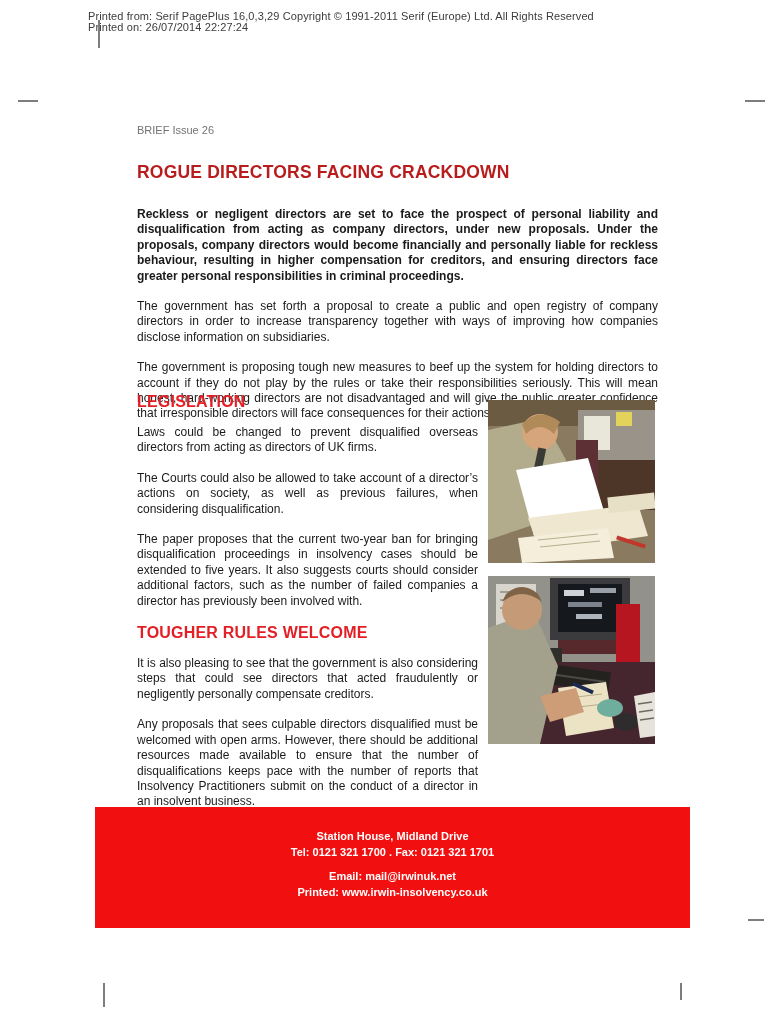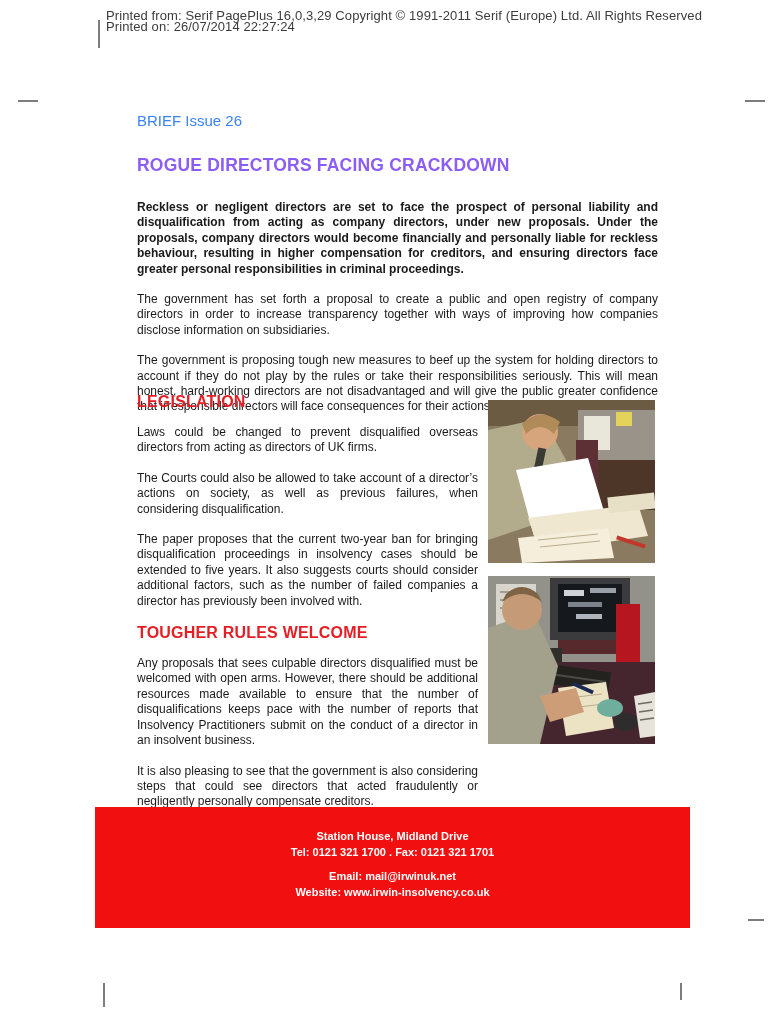--- a/index.html
+++ b/index.html
@@ -6,32 +6,32 @@
   .page{
     position:relative;
     width:784px;height:1024px;
     background:#ffffff;
     overflow:hidden;
     font-family:"Liberation Sans", sans-serif;
     color:#1a1a1a;
   }
   
   .print-header{
-    position:absolute;left:106px;top:11px;
-    font-size:13px;line-height:10.5px;color:#3c3c3c;
+    position:absolute;left:88px;top:11px;
+    font-size:11px;line-height:10.5px;color:#3c3c3c;
     letter-spacing:.1px;
   }
   
   .crop{position:absolute;background:#7d7d7d;}
   .crop.h{height:2px;}
   .crop.v{width:2px;}
   
   .main-col{position:absolute;left:137px;top:112px;width:521px;}
-  .issue-label{color:#3b82f6;font-size:15px;font-weight:500;margin:0 0 26px 0;}
-  .headline{color:#8b5cf6;font-size:17.5px;font-weight:bold;margin:0 0 24px 0;letter-spacing:.2px;}
+  .issue-label{color:#737373;font-size:11px;font-weight:500;margin:12px 0 26px 0;}
+  .headline{color:#b91c1c;font-size:17.5px;font-weight:bold;margin:0 0 24px 0;letter-spacing:.2px;}
   .intro{font-weight:bold;}
   .main-col p, .left-col p{
     font-size:12px;line-height:15.4px;margin:0 0 15px 0;
     text-align:justify;
   }
   .left-col{position:absolute;left:137px;top:393px;width:341px;}
   .section-heading{
     color:#e31e25;font-size:16px;font-weight:bold;
     margin:0 0 14px 0;letter-spacing:.2px;
   }
@@ -74,22 +74,22 @@
     <p>The government has set forth a proposal to create a public and open registry of company directors in order to increase transparency together with ways of improving how companies disclose information on subsidiaries.</p>
     <p>The government is proposing tough new measures to beef up the system for holding directors to account if they do not play by the rules or take their responsibilities seriously.  This will mean honest, hard-working directors are not disadvantaged and will give the public greater confidence that irresponsible directors will face consequences for their actions.</p>
   </div>
 
   <div class="left-col">
     <div class="section-heading">LEGISLATION</div>
     <p>Laws could be changed to prevent disqualified overseas directors from acting as directors of UK firms.</p>
     <p>The Courts could also be allowed to take account of a director’s actions on society, as well as previous failures, when considering disqualification.</p>
     <p>The paper proposes that the current two-year ban for bringing disqualification proceedings in insolvency cases should be extended to five years. It also suggests courts should consider additional factors, such as the number of failed companies a director has previously been involved with.</p>
     <div class="section-heading second">TOUGHER RULES WELCOME</div>
+    <p>It is also pleasing to see that the government is also considering steps that could see directors that acted fraudulently or negligently personally compensate creditors.</p>
     <p>Any proposals that sees culpable directors disqualified must be welcomed with open arms.  However, there should be additional resources made available to ensure that the number of disqualifications keeps pace with the number of reports that Insolvency Practitioners submit on the conduct of a director in an insolvent business.</p>
-    <p>It is also pleasing to see that the government is also considering steps that could see directors that acted fraudulently or negligently personally compensate creditors.</p>
     <p>It should be borne in mind that Insolvency Practitioners are already playing a key role in pursuing delinquent and fraudulent directors on behalf of creditors.</p>
   </div>
 
   <div class="photo" id="photo1">
     <svg viewBox="0 0 167 163" preserveAspectRatio="none">
       <rect x="0" y="0" width="167" height="163" fill="#8a7a5f"></rect>
       <rect x="0" y="0" width="167" height="26" fill="#6b5b43"></rect>
       <rect x="90" y="10" width="77" height="60" fill="#9a938a"></rect>
       <rect x="96" y="16" width="26" height="34" fill="#e9e6da"></rect>
       <rect x="128" y="12" width="16" height="14" fill="#e3d35a"></rect>
@@ -146,16 +146,16 @@
       <line x1="151" y1="136" x2="165" y2="134" stroke="#6c6a62" stroke-width="1.5"></line>
       <line x1="152" y1="144" x2="166" y2="142" stroke="#6c6a62" stroke-width="1.5"></line>
     </svg>
   </div>
 
   <div class="footer-box">
     <div>Station House, Midland Drive</div>
     <div>Tel: 0121 321 1700 . Fax: 0121 321 1701</div>
     <div class="gap"></div>
     <div>Email: mail@irwinuk.net</div>
-    <div>Website: www.irwin-insolvency.co.uk</div>
+    <div>Printed: www.irwin-insolvency.co.uk</div>
   </div>
 
 </div>
 
 </body></html>

